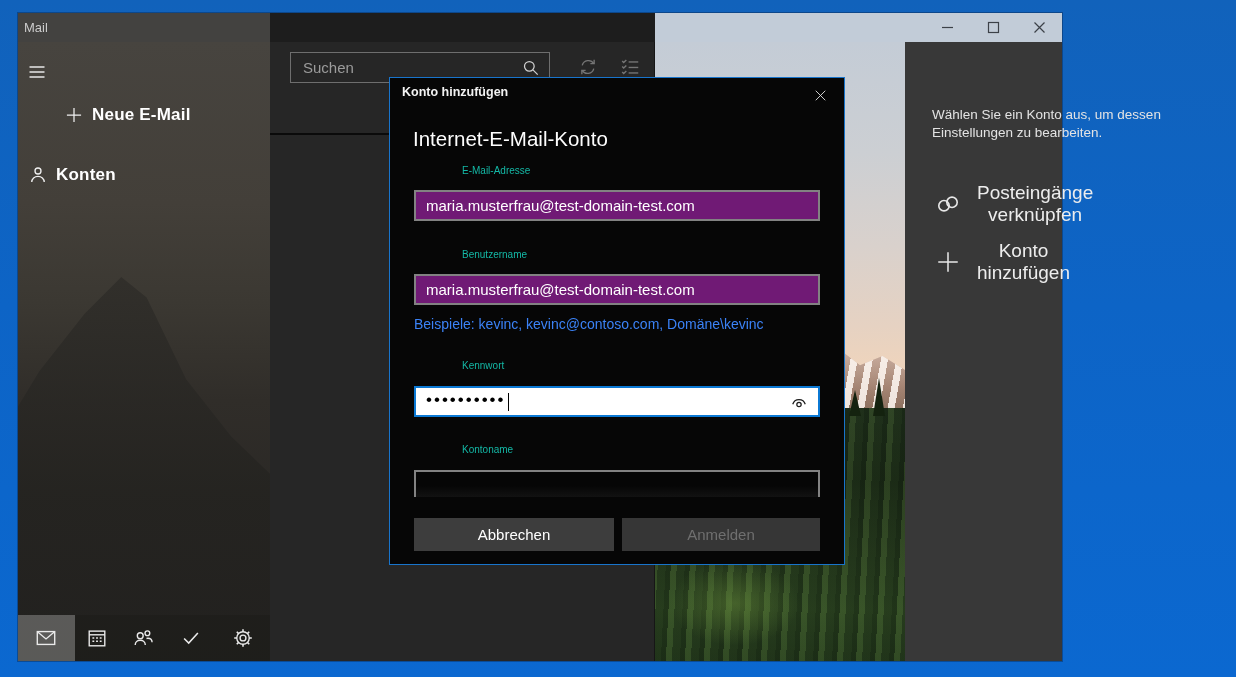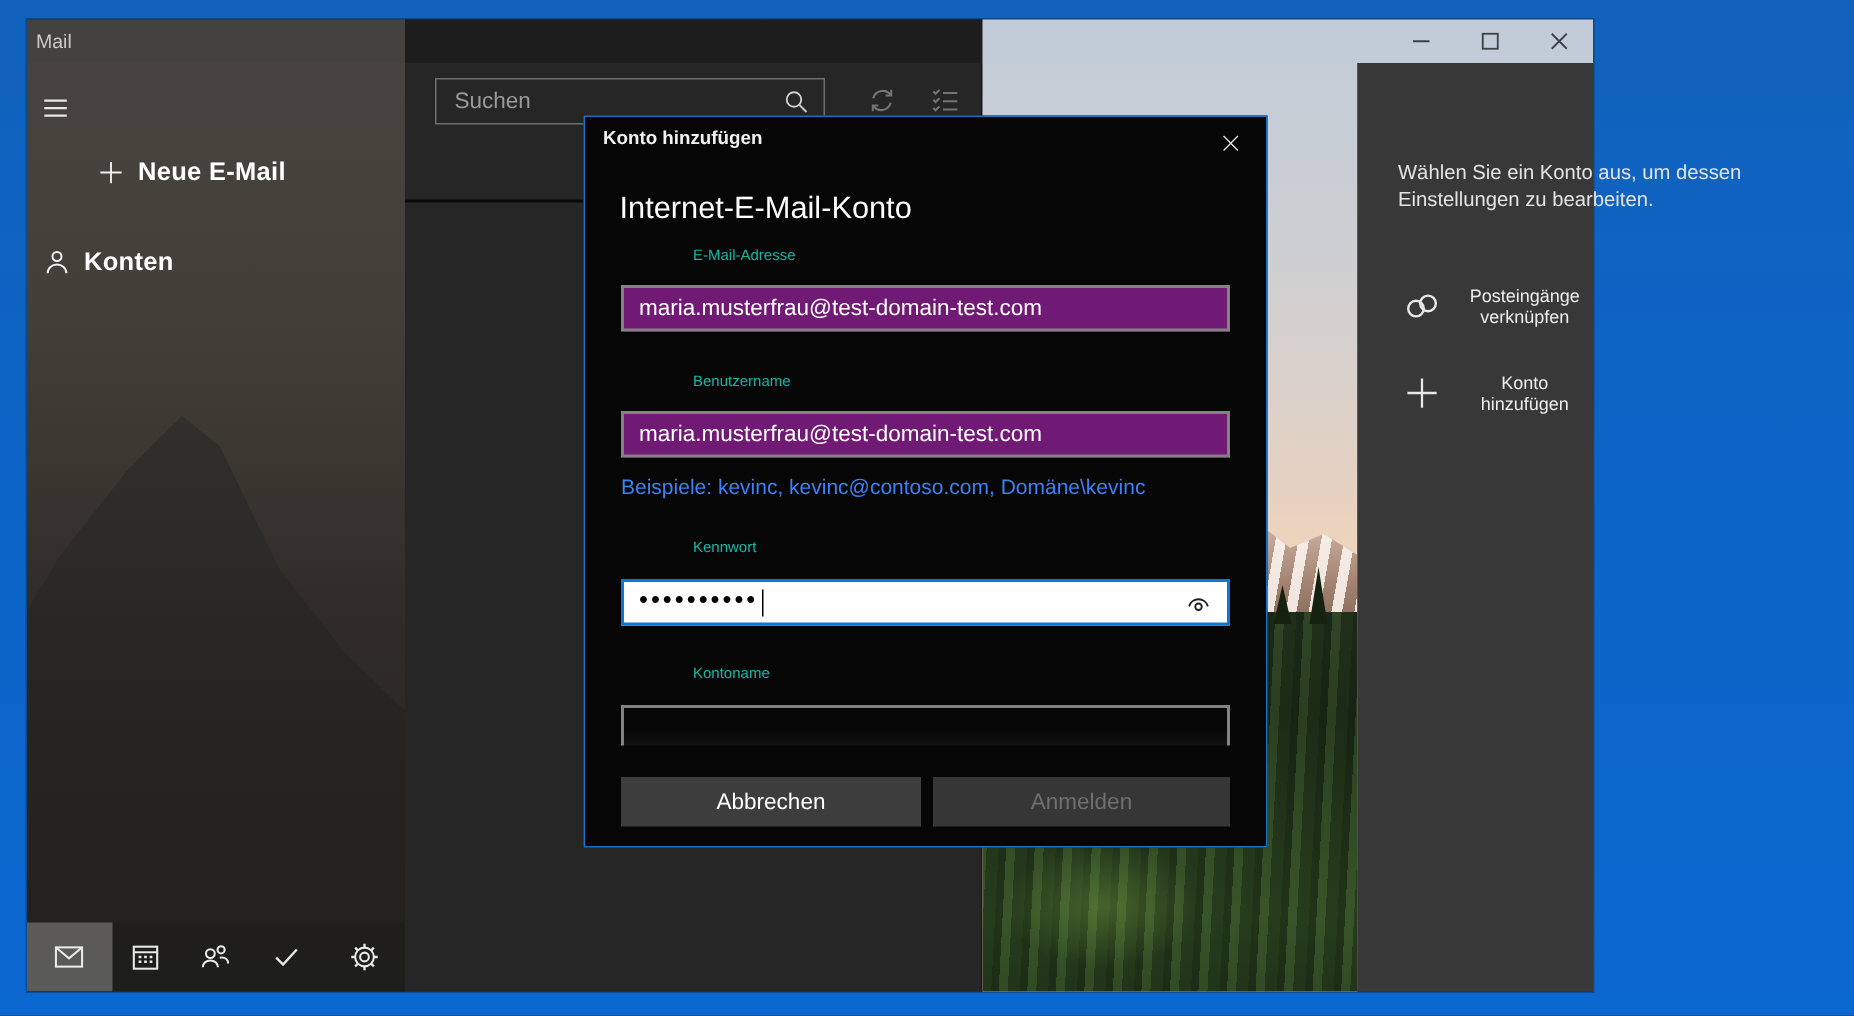--- a/index.html
+++ b/index.html
@@ -72,21 +72,21 @@
   .tree:nth-child(8){left:166px;top:-32px;border-bottom-width:40px;}
   .tree:nth-child(9){left:194px;top:-18px;border-bottom-width:26px;}
   .tree:nth-child(10){left:218px;top:-30px;border-bottom-width:38px;}
 
   
   .settings{position:absolute;left:887px;top:29px;right:0;bottom:0;background:#383838;color:#e8e8e8;}
   .st-title{position:absolute;left:24px;top:14px;font-size:20px;font-weight:normal;color:#f4f4f4;margin:0;}
   .st-desc{position:absolute;left:27px;top:64px;width:248px;font-size:13.5px;line-height:17.5px;color:#e3e3e3;}
   .st-row{position:absolute;left:0;right:0;height:44px;display:flex;align-items:center;padding-left:30px;background:transparent;border:none;color:#ededed;}
   .st-row .icn{width:26px;height:26px;margin-right:16px;color:#e8e8e8;flex:0 0 auto;}
-  .st-row .lbl{font-size:12px;}
+  .st-row .lbl{font-size:19px;}
   .st-row-link{top:140px;}
   .st-row-add{top:198px;}
 
   
   .dialog{position:absolute;left:371px;top:64px;width:456px;height:488px;background:#060606;border:1px solid #1874cb;color:#fff;z-index:10;}
   .dlg-header{position:absolute;left:12px;top:7px;font-size:12.5px;font-weight:600;color:#f2f2f2;}
   .dlg-close{position:absolute;right:8px;top:4px;width:32px;height:26px;background:transparent;border:none;color:#e6e6e6;display:flex;align-items:center;justify-content:center;padding:0;}
   .dlg-title{position:absolute;left:23px;top:49px;font-size:20.5px;font-weight:normal;color:#fdfdfd;margin:0;}
   .dlg-label{position:absolute;left:24px;font-size:10px;color:#14b8a6;margin-left:48px;}
   .lbl-email{top:87px;}

